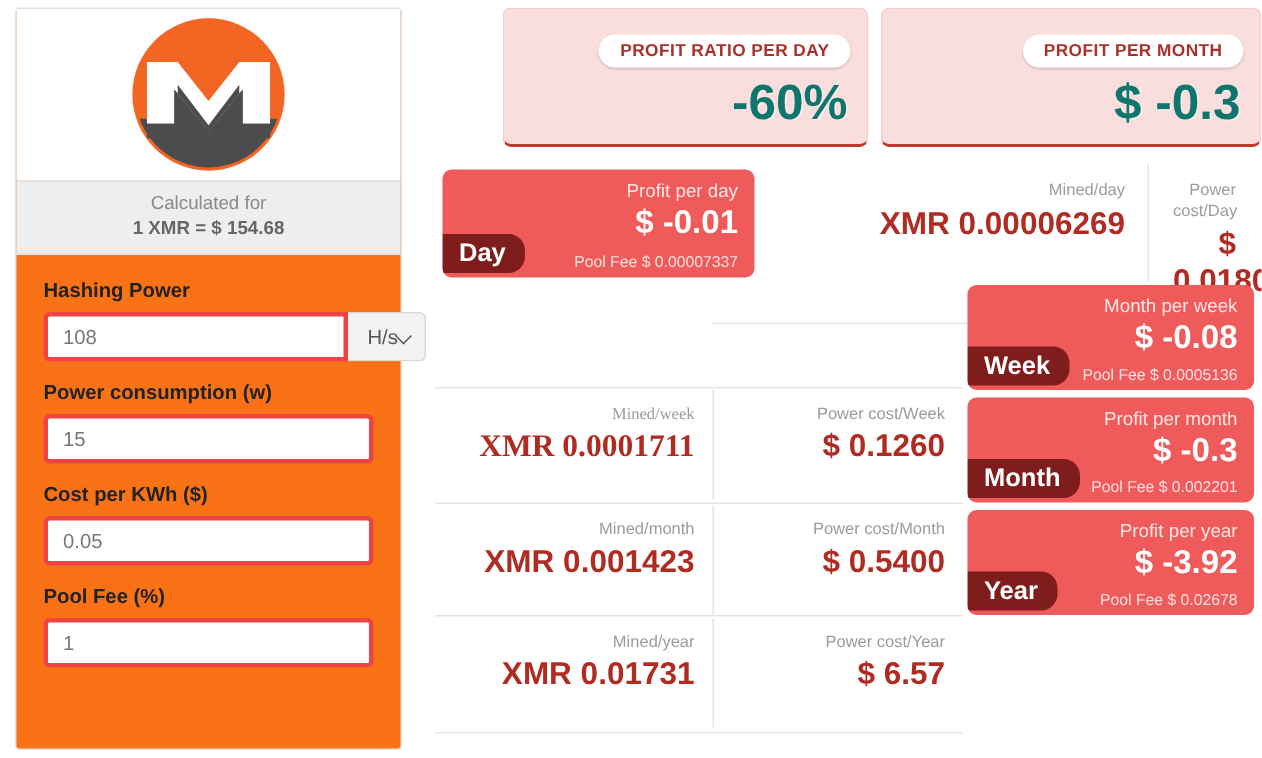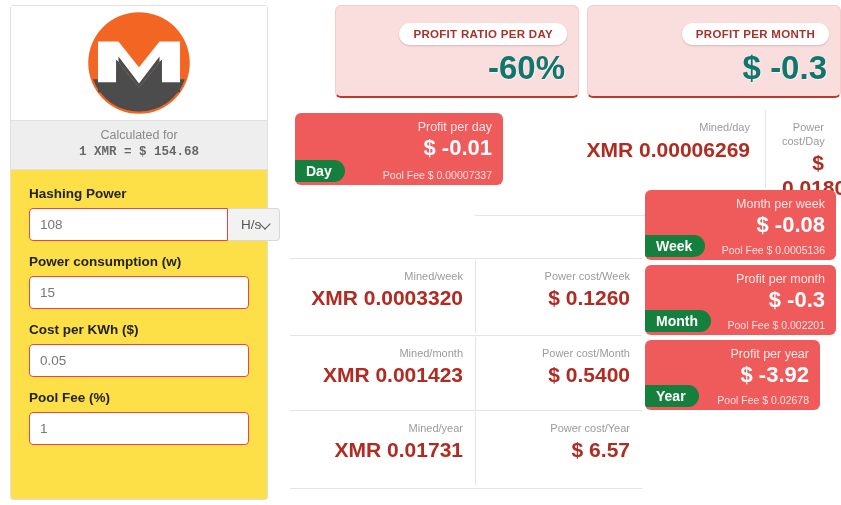--- a/index.html
+++ b/index.html
@@ -8,51 +8,51 @@
     background: #ffffff;
     font-family: "Liberation Sans", sans-serif;
     overflow: hidden;
   }
   .page { position: relative; width: 841px; height: 505px; }
 
   
   .sidebar {
     position: absolute; left: 10px; top: 5px;
     width: 258px; height: 495px;
-    background: #fde047;
+    background: #f97316;
     border: 1px solid #e0e0e0;
     border-radius: 3px;
   }
   .logo-box {
     background: #ffffff;
     height: 115px;
     border-bottom: 1px solid #e0e0e0;
     display: flex; align-items: center; justify-content: center;
   }
   .logo-svg { display: block; }
   .calc-for {
     background: #eeeeee;
     border-bottom: 1px solid #e0e0e0;
     padding: 6px 0 8px 0;
     text-align: center;
     line-height: 1.35;
   }
   .calc-for-label { font-size: 12.5px; color: #8a8a8a; display: block; }
-  .calc-for-rate { font-size: 12.5px; color: #666666; font-weight: bold; display: block; font-family: Liberation Mono, monospace; }
+  .calc-for-rate { font-size: 12.5px; color: #666666; font-weight: bold; display: block; }
 
   .form-area { padding: 14px 18px 10px 18px; }
   .field-label {
     font-size: 13.5px; font-weight: bold; color: #222222;
     margin: 13px 0 7px 0; display: block;
   }
   .field-label:first-child { margin-top: 2px; }
   .input-row { display: flex; }
   .txt-input {
     flex: 1; height: 33px;
-    border: 1px solid #ef4444; border-radius: 4px;
+    border: 3px solid #ef4444; border-radius: 4px;
     background: #ffffff;
     padding: 0 10px;
     font-family: "Liberation Sans", sans-serif;
     font-size: 13.5px; color: #777777;
     outline: none;
   }
   .input-row .txt-input { border-radius: 4px 0 0 4px; }
   .unit-select {
     width: 77px; height: 33px;
     border: 1px solid #d8d8d8; border-left: none;
@@ -138,23 +138,23 @@
     font-size: 22px; font-weight: bold; color: #ffffff;
     white-space: nowrap;
   }
   .card-fee {
     position: absolute; right: 11px; bottom: 4px;
     font-size: 10.5px; color: #ffe0e0;
     white-space: nowrap;
   }
   .card-badge {
     position: absolute; left: 0; bottom: 3px;
-    background: #15803d;
+    background: #7f1d1d;
     color: #ffffff;
-    font-size: 14px; font-weight: bold;
+    font-size: 17px; font-weight: bold;
     padding: 3px 13px 3px 11px;
     border-radius: 0 11px 11px 0;
   }
   .cell-value.two-line { line-height: 1.3; }
 </style>
 </head>
 <body>
 
 <div class="page">
 
@@ -239,23 +239,23 @@
         <span class="cell-value">$ 0.01800</span>
       </div>
 
       <div class="card" style="left:355px; top:80px; width:191px; height:70px;">
         <span class="card-label">Month per week</span>
         <span class="card-value">$ -0.08</span>
         <span class="card-fee">Pool Fee $ 0.0005136</span>
         <span class="card-badge">Week</span>
       </div>
 
-      <div class="cell" style="left:0px; top:152px; width:185px;">
+      <div class="cell" style="left:0px; top:152px; width:185px;font-family:Liberation Serif, serif;">
         <span class="cell-label">Mined/week</span>
-        <span class="cell-value">XMR 0.0003320</span>
+        <span class="cell-value">XMR 0.0001711</span>
       </div>
       <div class="cell" style="left:188px; top:152px; width:164px;">
         <span class="cell-label">Power cost/Week</span>
         <span class="cell-value">$ 0.1260</span>
       </div>
 
       <div class="card" style="left:355px; top:155px; width:191px; height:70px;">
         <span class="card-label">Profit per month</span>
         <span class="card-value">$ -0.3</span>
         <span class="card-fee">Pool Fee $ 0.002201</span>
@@ -264,21 +264,21 @@
 
       <div class="cell" style="left:0px; top:229px; width:185px;">
         <span class="cell-label">Mined/month</span>
         <span class="cell-value">XMR 0.001423</span>
       </div>
       <div class="cell" style="left:188px; top:229px; width:164px;">
         <span class="cell-label">Power cost/Month</span>
         <span class="cell-value">$ 0.5400</span>
       </div>
 
-      <div class="card" style="left:355px; top:230px; width:175px; height:70px;">
+      <div class="card" style="left:355px; top:230px; width:191px; height:70px;">
         <span class="card-label">Profit per year</span>
         <span class="card-value">$ -3.92</span>
         <span class="card-fee">Pool Fee $ 0.02678</span>
         <span class="card-badge">Year</span>
       </div>
 
       <div class="cell" style="left:0px; top:304px; width:185px;">
         <span class="cell-label">Mined/year</span>
         <span class="cell-value">XMR 0.01731</span>
       </div>

